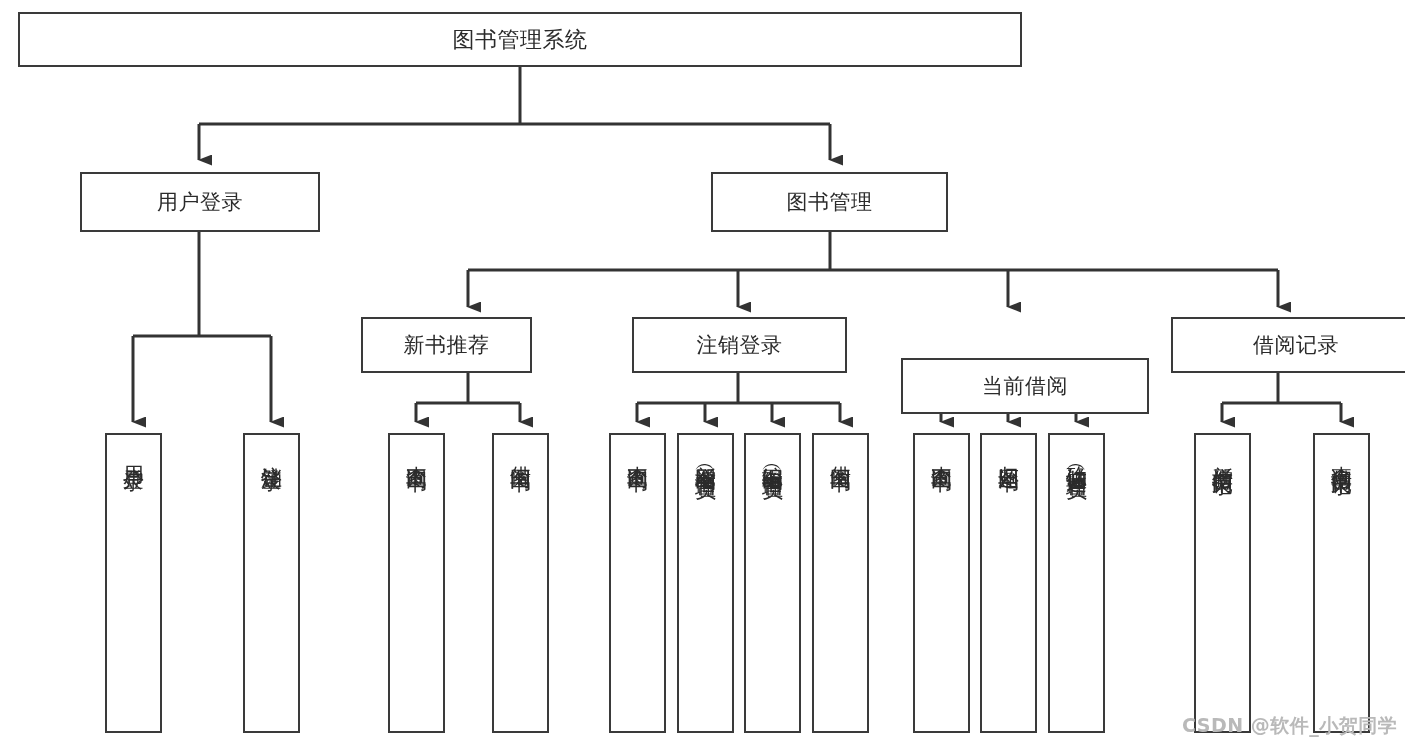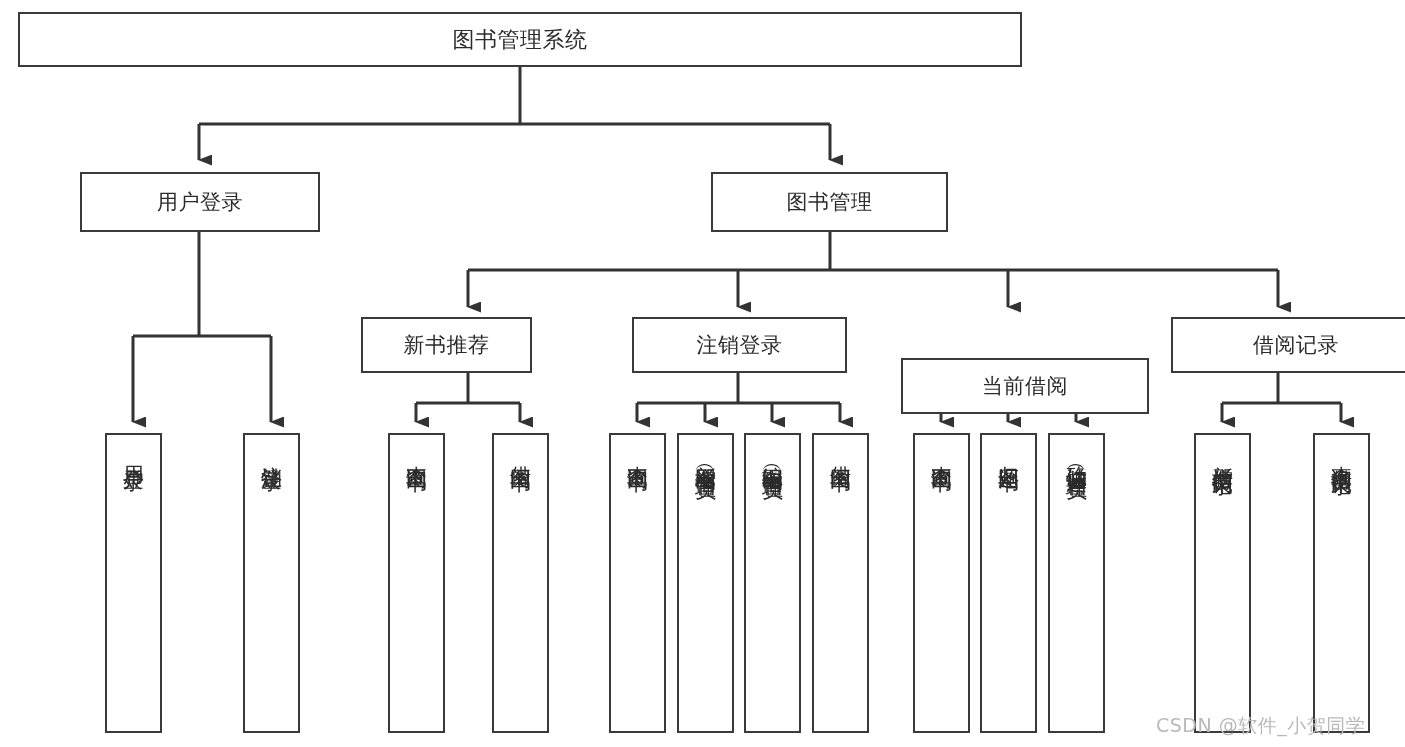--- a/index.html
+++ b/index.html
@@ -205,15 +205,15 @@
   </div>
 
   <div class="node vert" style="left:1194px; top:433px; width:57px; height:300px;">
     <span class="node-label">新增借阅记录</span>
   </div>
 
   <div class="node vert" style="left:1313px; top:433px; width:57px; height:300px;">
     <span class="node-label">查询借阅记录</span>
   </div>
 
-  <div class="watermark" style="left:1156px; top:713px;">CSDN @软件_小贺同学</div>
+  <div class="watermark" style="left:1182px; top:713px;font-weight:bold;">CSDN @软件_小贺同学</div>
 
 </div>
 
 </body></html>

